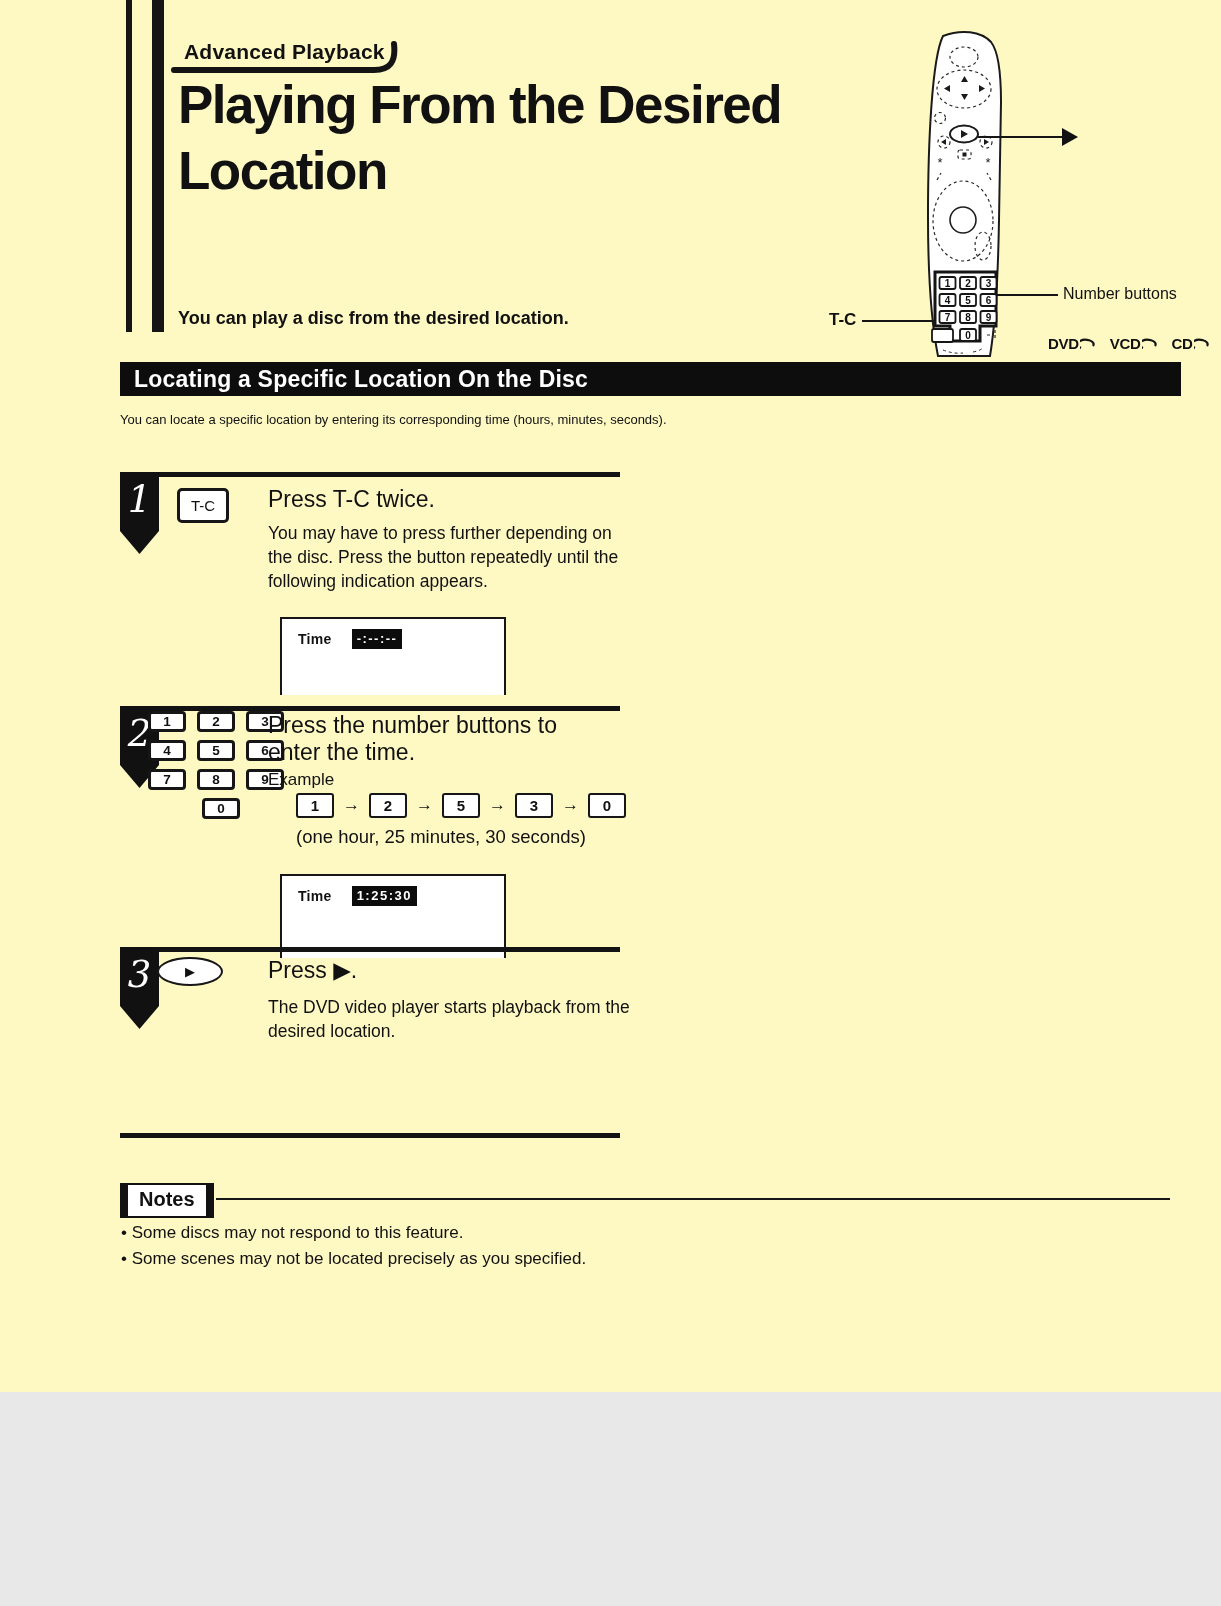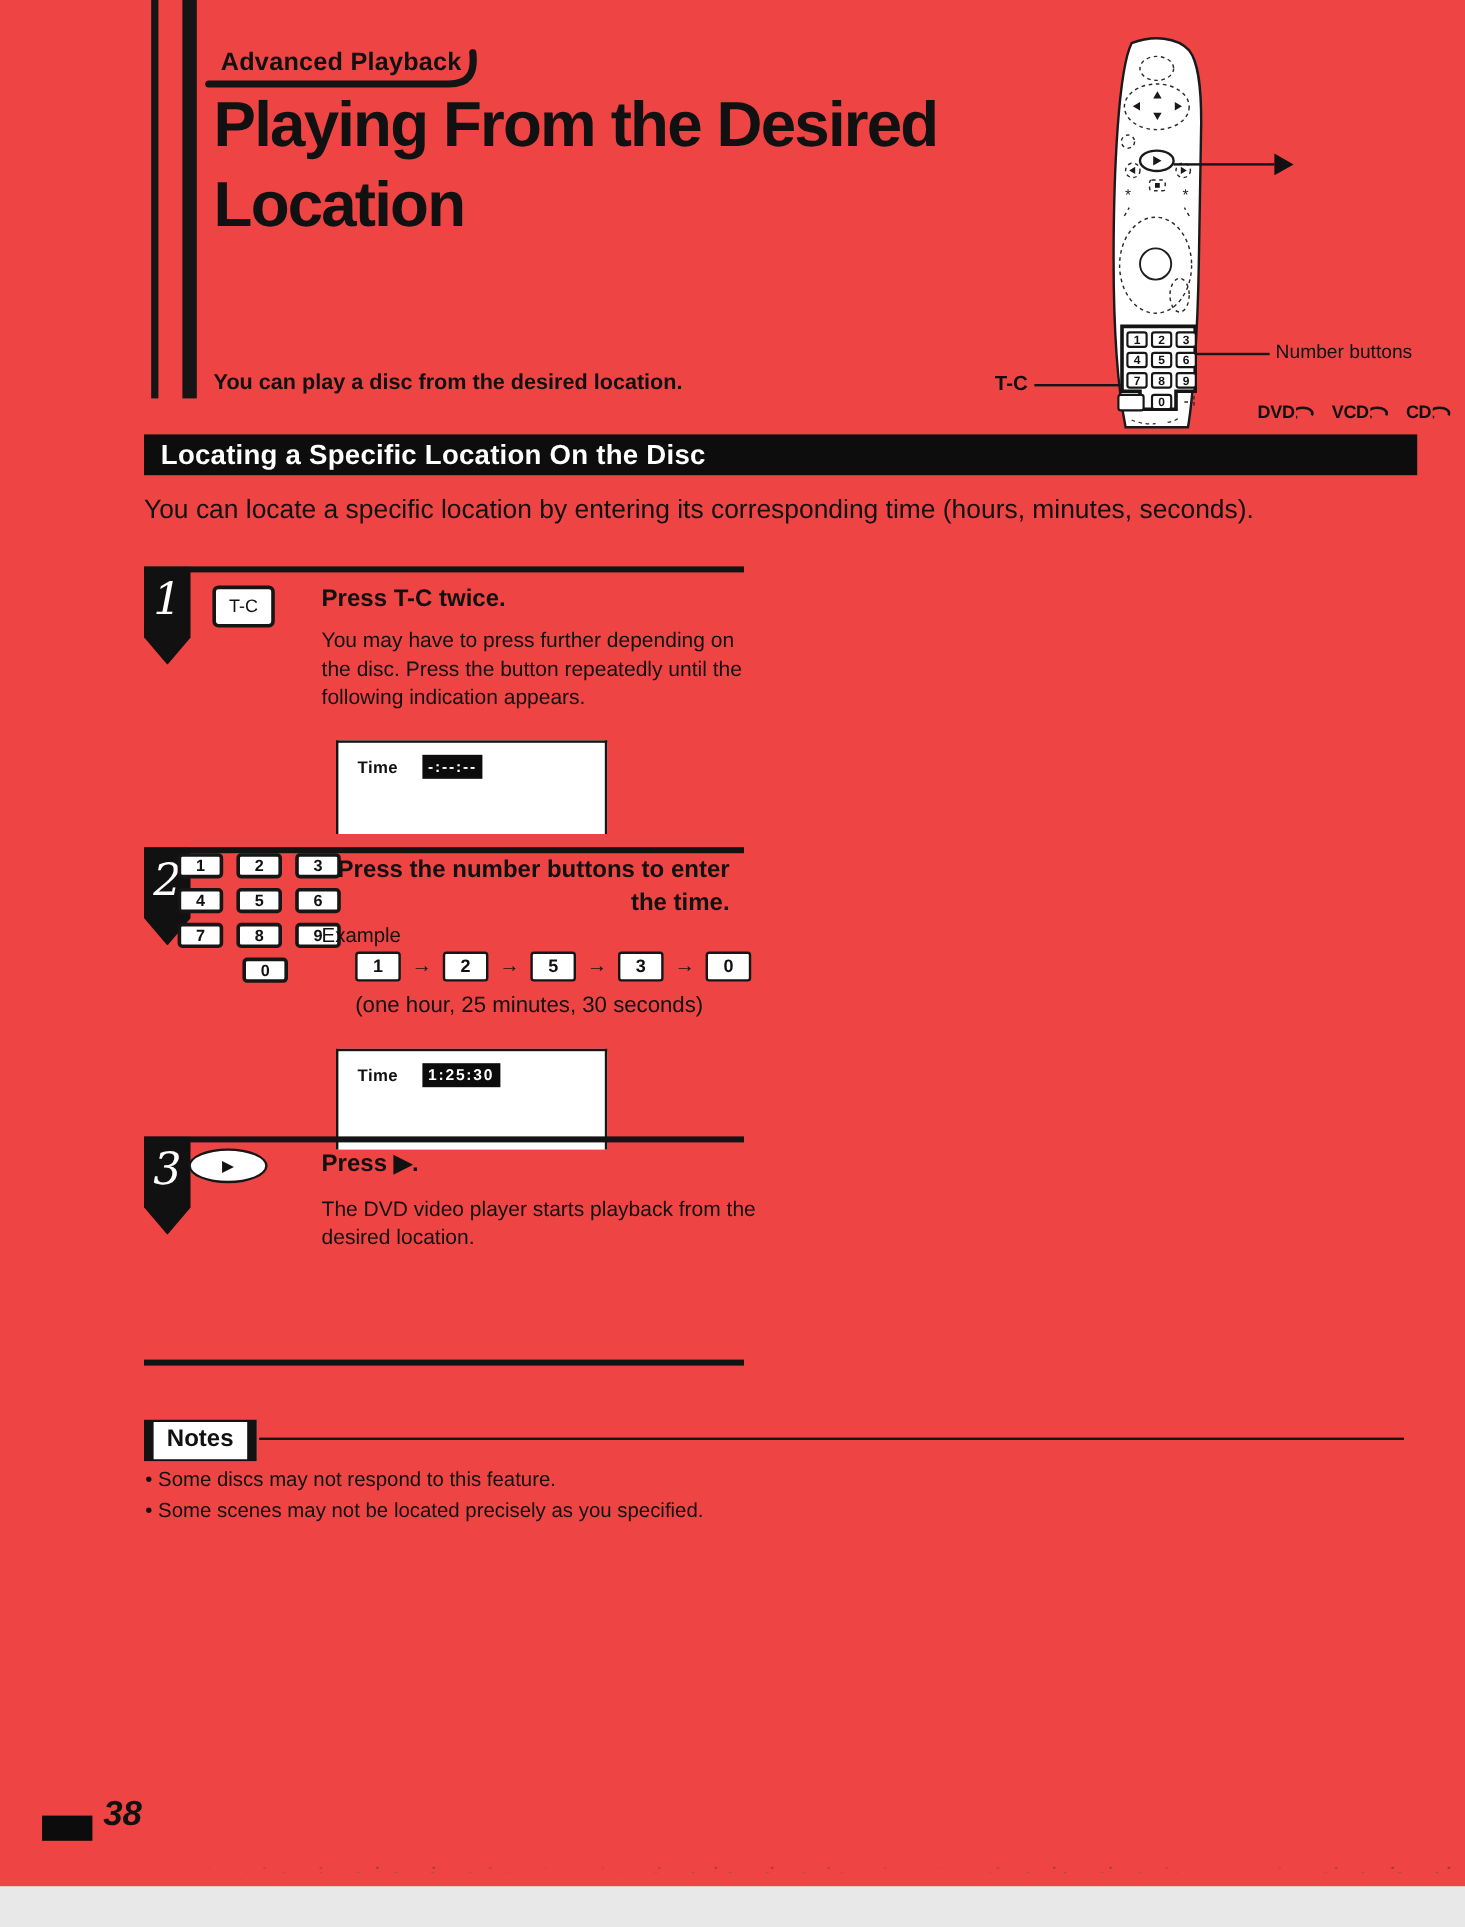--- a/index.html
+++ b/index.html
@@ -1,19 +1,19 @@
 <!DOCTYPE html>
 <html><head>
 <meta charset="utf-8">
 <style>
   * { margin:0; padding:0; box-sizing:border-box; }
   html,body { background:#e8e8e8; }
   .page {
-    position:relative; width:1221px; height:1572px;
-    background:#ef4444; color:#111;
+    position:relative; width:1221px; height:1392px;
+    background:#fef9c3; color:#111;
     font-family:"Liberation Sans", sans-serif;
     overflow:hidden; margin:0 auto;
   }
   .abs { position:absolute; }
 
   
   .vbar { position:absolute; top:0; background:#151515; }
   .vbar.thin  { left:126px; width:6px;  height:332px; }
   .vbar.thick { left:152px; width:12px; height:332px; }
 
@@ -41,29 +41,29 @@
 
   
   .badges { left:1048px; top:335px; display:flex; gap:15px; }
   .badge { display:flex; align-items:flex-start; font-size:15px; font-weight:bold; letter-spacing:-.3px; }
   .badge svg { margin:3px 0 0 1px; }
 
   
   .section-bar { left:120px; top:362px; width:1061px; height:34px; background:#0d0d0d;
                  color:#fff; font-size:23px; font-weight:bold; line-height:34px;
                  padding-left:14px; letter-spacing:.2px; }
-  .section-intro { left:120px; top:412px; font-size:22px; }
+  .section-intro { left:120px; top:412px; font-size:13px; }
 
   
   .step-rule { position:absolute; left:120px; width:500px; height:5px; background:#131313; }
   .step-banner { position:absolute; left:120px; width:39px; height:82px; background:#111;
                  clip-path:polygon(0 0,100% 0,100% 72%,50% 100%,0 72%);
                  color:#fff; font-family:"DejaVu Serif", serif; font-style:italic;
                  font-size:37px; text-align:center; line-height:56px; }
-  .step-heading { position:absolute; font-size:20px; font-weight:bold; line-height:27px;text-align:right; }
+  .step-heading { position:absolute; font-size:23px; font-weight:normal; line-height:27px; }
   .step-body { position:absolute; font-size:17.5px; line-height:24px; }
 
   
   .tc-key { left:177px; top:488px; width:52px; height:35px; border:3px solid #161616;
             border-radius:5px; font-size:15px; display:flex; align-items:center;
             justify-content:center; background:#fff; }
 
   
   .disp-box { position:absolute; left:280px; width:226px; background:#fff;
               border:2px solid #161616; border-bottom:none; }

